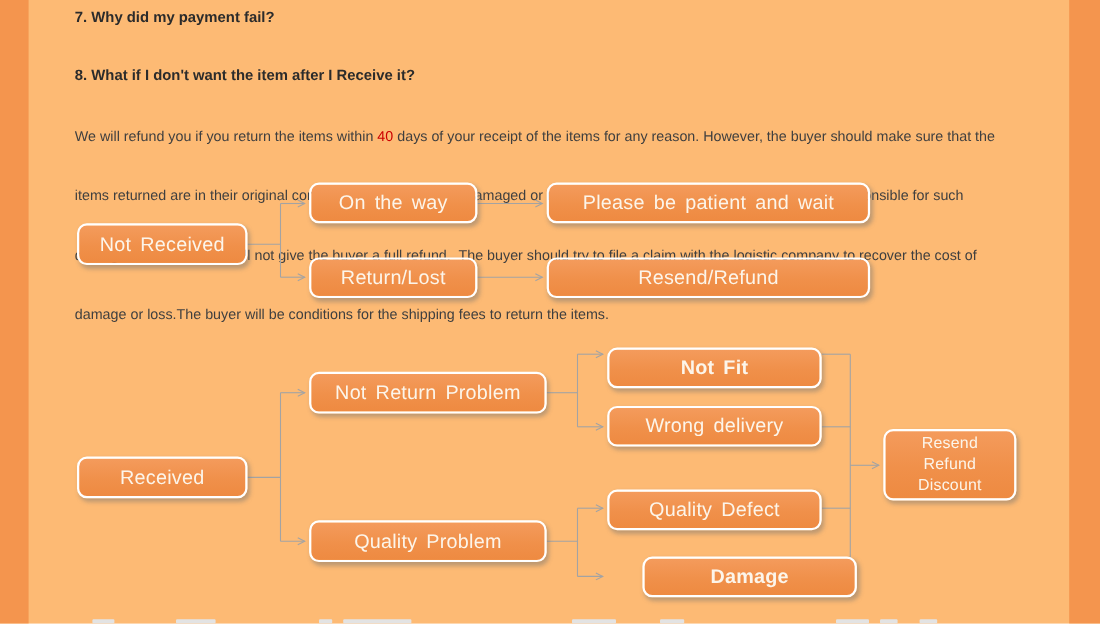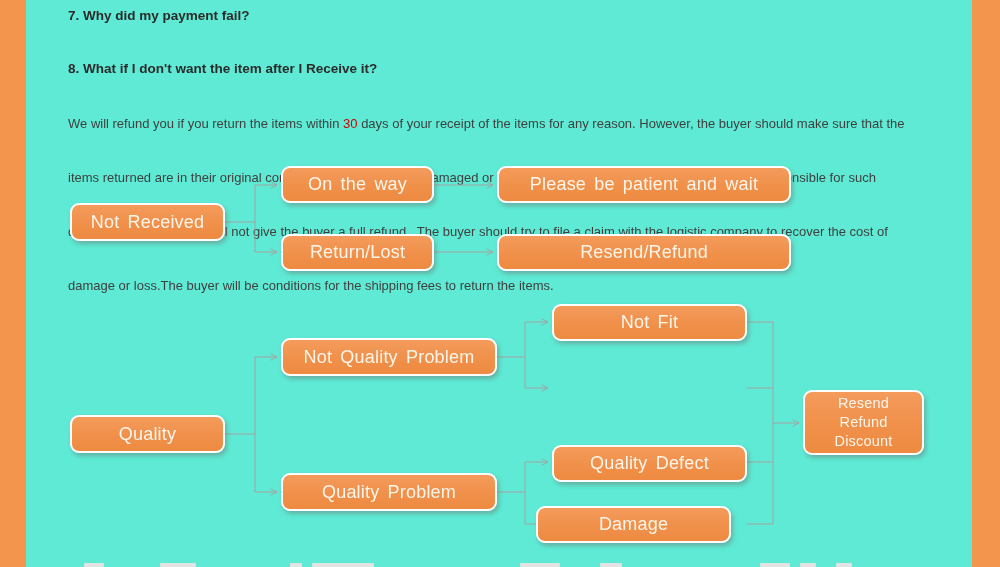--- a/index.html
+++ b/index.html
@@ -1,17 +1,17 @@
 <!DOCTYPE html>
 <html><head>
 <meta charset="utf-8">
 <style>
   html,body{margin:0;padding:0;background:#ffffff;}
   .page{
-    position:relative;width:1000px;height:567px;overflow:hidden;background:#5eead4;
+    position:relative;width:1000px;height:567px;overflow:hidden;background:#fdba74;
     font-family:"Liberation Sans","DejaVu Sans",sans-serif;
   }
   .side-bar{position:absolute;top:0;height:567px;background:#f4954e;}
   .side-bar.left{left:0;width:26px;}
   .side-bar.right{left:972px;width:28px;}
 
   
   .txt{position:absolute;left:68px;white-space:pre;color:#3f3f3f;font-size:13px;}
   .heading{font-weight:bold;color:#2b2b2b;font-size:13.5px;}
   #h7{top:8px;}
@@ -37,44 +37,44 @@
   #n-notreceived{left:70px; top:203px; width:155px; height:38px;}
   #n-ontheway   {left:281px;top:166px; width:153px; height:37px;}
   #n-returnlost {left:281px;top:234px; width:153px; height:37px;}
   #n-patient    {left:497px;top:166px; width:294px; height:37px;}
   #n-resendref  {left:497px;top:234px; width:294px; height:37px;}
 
   
   #n-received   {left:70px; top:415px; width:155px; height:38px;}
   #n-notquality {left:281px;top:338px; width:216px; height:38px;}
   #n-quality    {left:281px;top:473px; width:216px; height:38px;}
-  #n-notfit     {left:552px;top:304px; width:195px; height:37px;}
+  #n-notfit     {left:552px;top:316px; width:195px; height:37px;font-weight:bold;}
   #n-wrongdel   {left:552px;top:369px; width:195px; height:37px;}
   #n-qdefect    {left:552px;top:445px; width:195px; height:37px;}
-  #n-damage     {left:536px;top:506px; width:195px; height:37px;}
+  #n-damage     {left:584px;top:506px; width:195px; height:37px;font-weight:bold;}
   #n-outcome    {left:803px;top:390px; width:121px; height:65px;}
 
   
   .cutoff{position:absolute;top:563px;height:4px;background:#e3e3e3;border-radius:1px;}
 </style>
 </head>
 <body>
 
 <div class="page">
 
   <div class="side-bar left"></div>
   <div class="side-bar right"></div>
 
   <div id="h7" class="txt heading">7. Why did my payment fail?</div>
 
 
   <div id="h8" class="txt heading">8. What if I don't want the item after I Receive it?</div>
 
   <div id="p8" class="txt">
-    <div><span>We will refund you if you return the items within </span><span class="red">30</span><span> days of your receipt of the items for any reason. However, the buyer should make sure that the</span></div>
+    <div><span>We will refund you if you return the items within </span><span class="red">40</span><span> days of your receipt of the items for any reason. However, the buyer should make sure that the</span></div>
     <div>items returned are in their original conditions.  If the items are damaged or lost when they are returned, the buyer will be responsible for such</div>
     <div>damage or loss, and we will not give the buyer a full refund.  The buyer should try to file a claim with the logistic company to recover the cost of</div>
     <div>damage or loss.The buyer will be conditions for the shipping fees to return the items.</div>
   </div>
 
   <svg class="connectors" width="1000" height="567" viewBox="0 0 1000 567">
     <defs>
       <marker id="arr" viewBox="0 0 10 10" refX="8.5" refY="5" markerWidth="9" markerHeight="9" orient="auto-start-reverse">
         <path d="M1.5,1.5 L8.5,5 L1.5,8.5" fill="none" stroke="#a3a3a3" stroke-width="1.1"></path>
       </marker>
@@ -108,24 +108,25 @@
       <path d="M773,423 H799" marker-end="url(#arr)"></path>
     </g>
   </svg>
 
   <div id="n-notreceived" class="node">Not Received</div>
   <div id="n-ontheway" class="node">On the way</div>
   <div id="n-returnlost" class="node">Return/Lost</div>
   <div id="n-patient" class="node">Please be patient and wait</div>
   <div id="n-resendref" class="node">Resend/Refund</div>
 
-  <div id="n-received" class="node">Quality</div>
-  <div id="n-notquality" class="node">Not Quality Problem</div>
+  <div id="n-received" class="node">Received</div>
+  <div id="n-notquality" class="node">Not Return Problem</div>
   <div id="n-quality" class="node">Quality Problem</div>
   <div id="n-notfit" class="node">Not Fit</div>
+  <div id="n-wrongdel" class="node">Wrong delivery</div>
   <div id="n-qdefect" class="node">Quality Defect</div>
   <div id="n-damage" class="node">Damage</div>
   <div id="n-outcome" class="node multiline">Resend
 Refund
 Discount</div>
 
   <div class="cutoff" style="left:84px;width:20px;"></div>
   <div class="cutoff" style="left:160px;width:36px;"></div>
   <div class="cutoff" style="left:290px;width:12px;"></div>
   <div class="cutoff" style="left:312px;width:62px;"></div>

